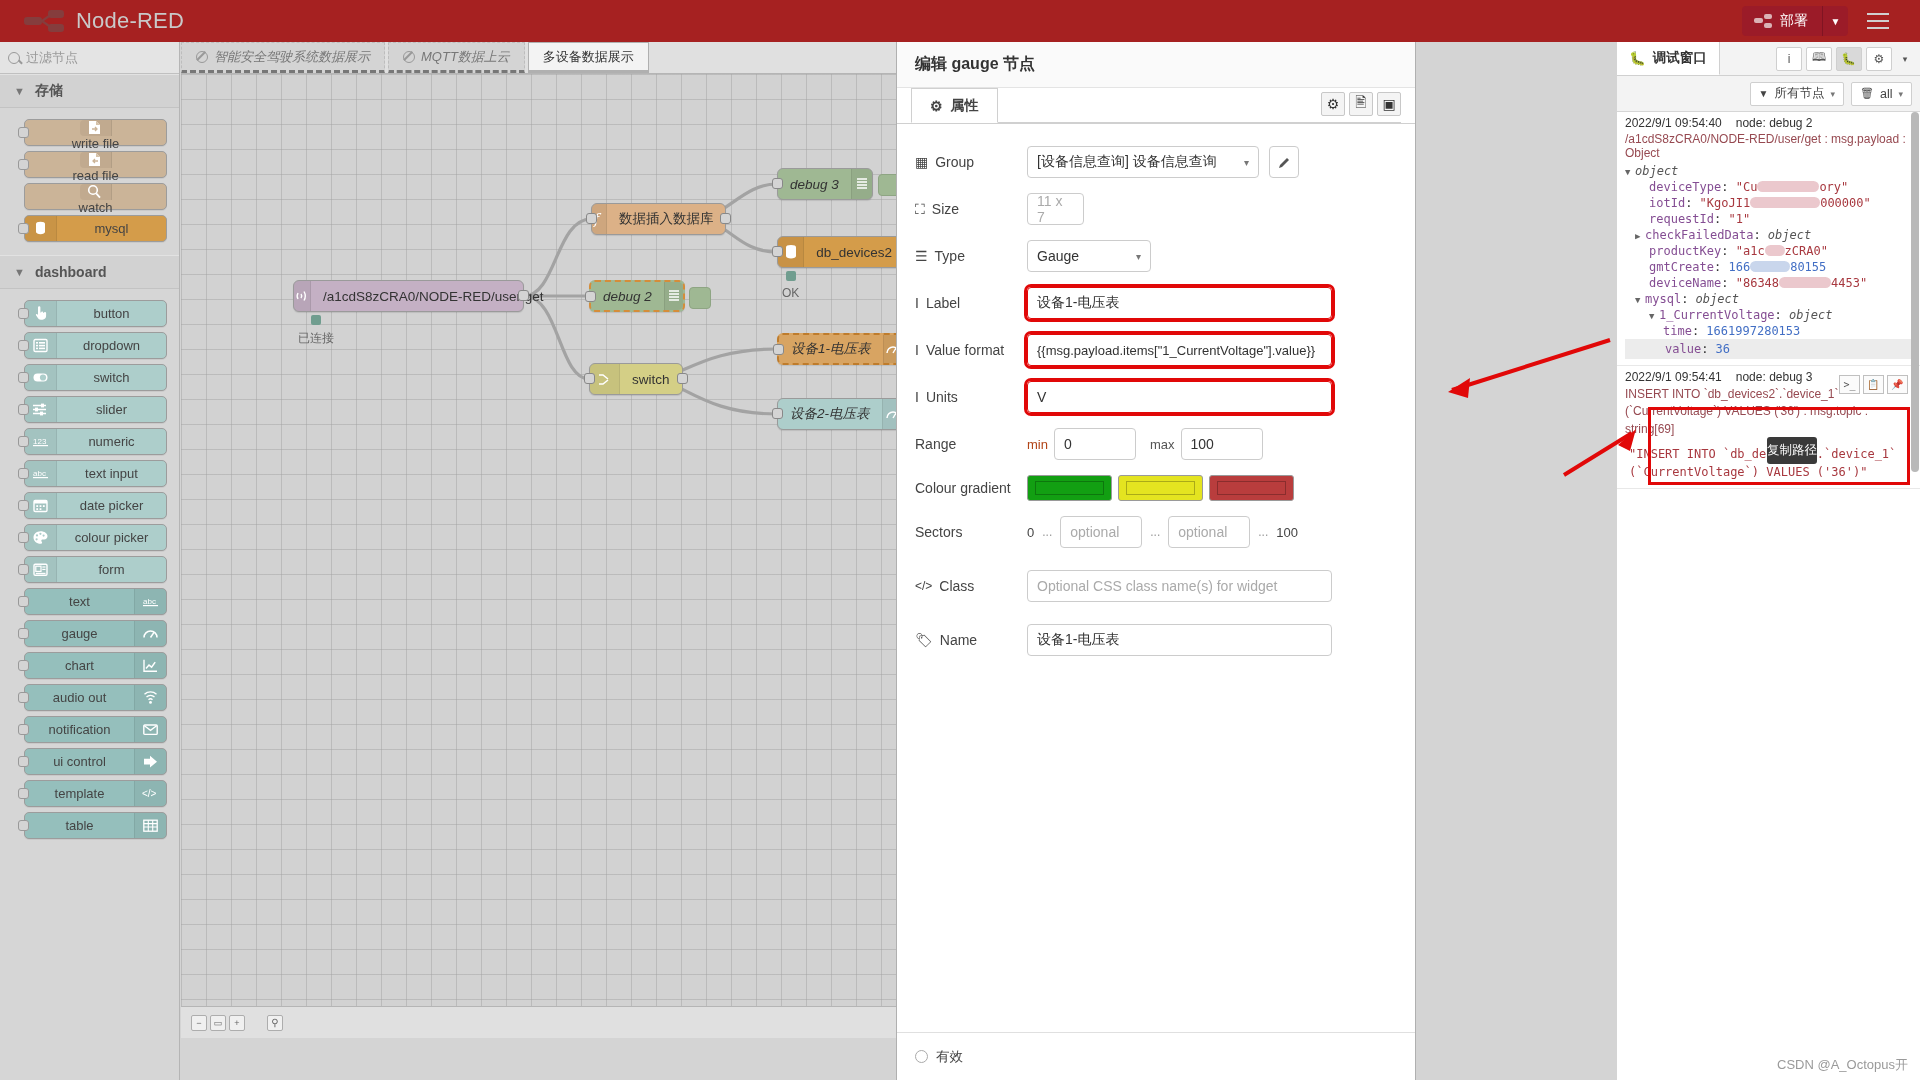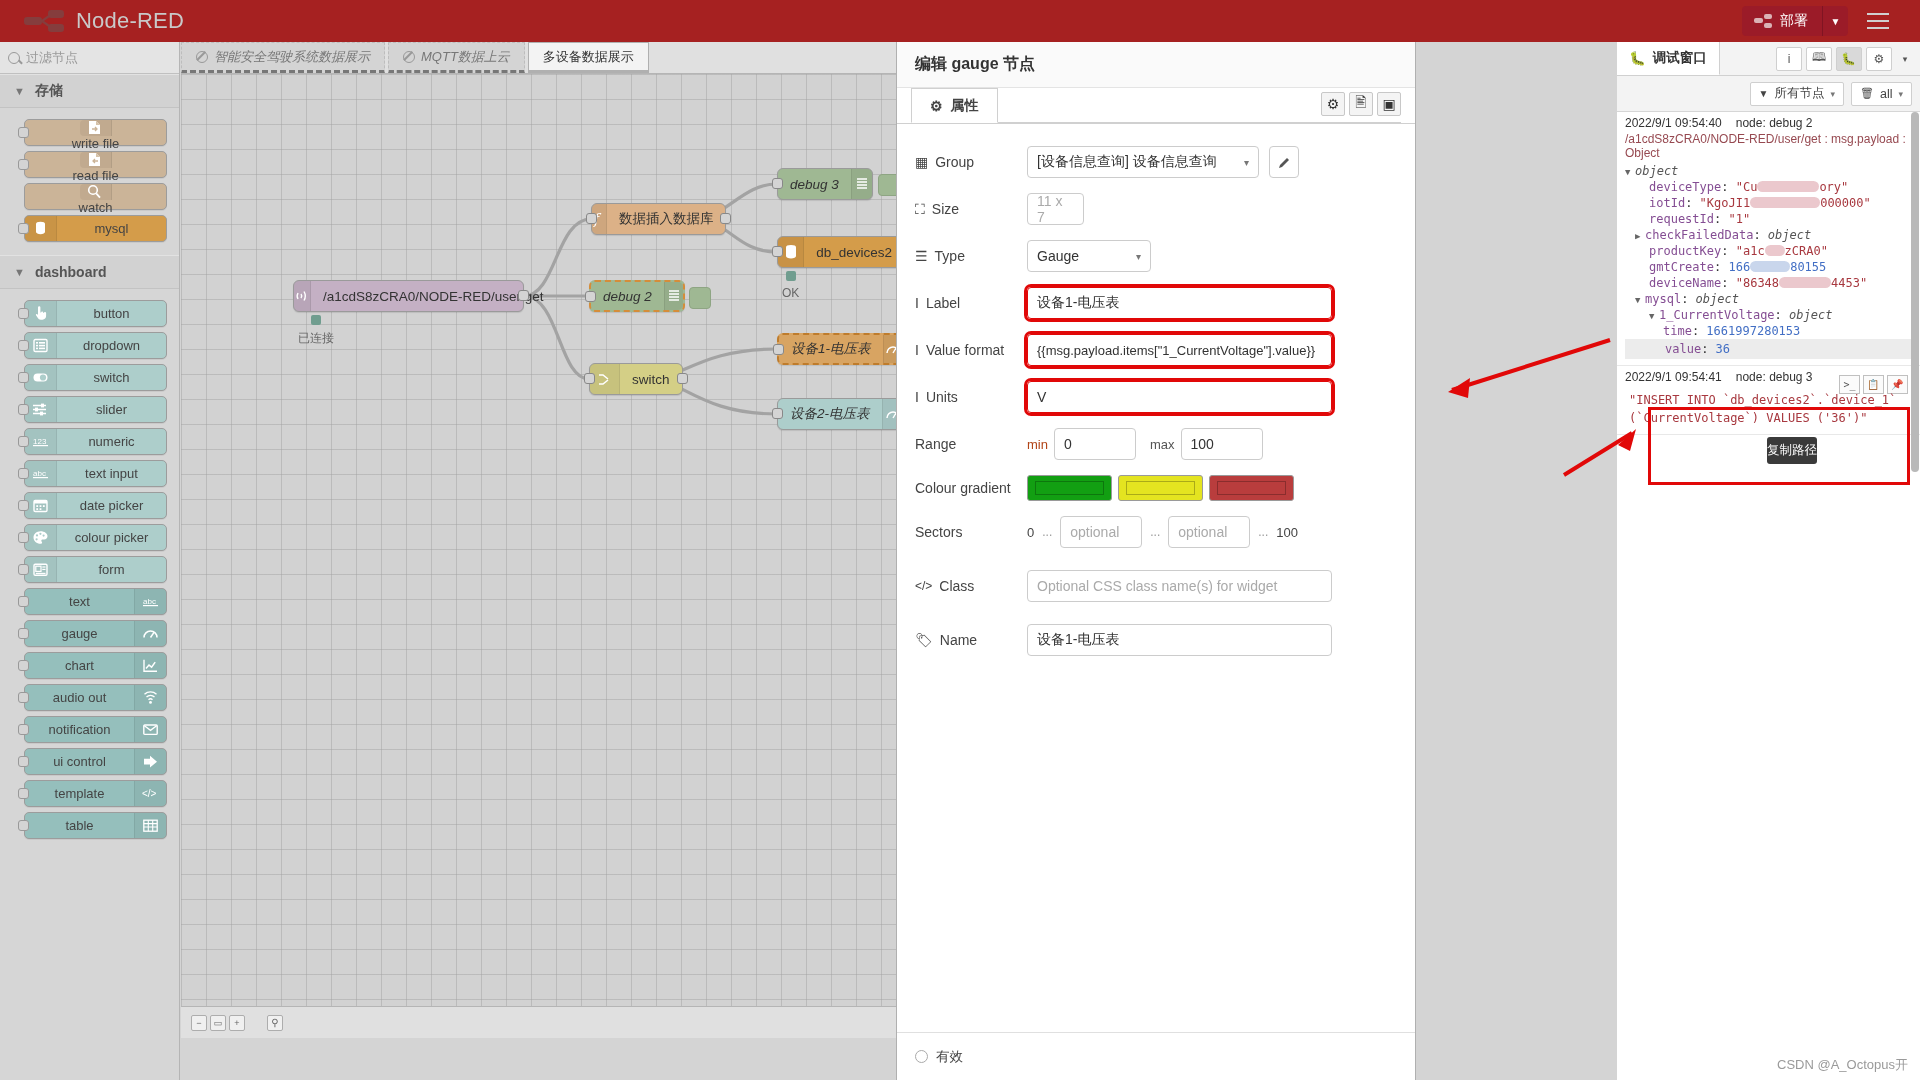--- a/index.html
+++ b/index.html
@@ -935,20 +935,21 @@
         <div class="minibtn">📋</div>
         <div class="minibtn">📌</div>
       </div>
     </div>
 
     <div class="dmsg">
       <div class="dmeta">
         <span>2022/9/1 09:54:41</span>
         <span>node: debug 3</span>
       </div>
+      <div class="dtopic" style="white-space:normal;line-height:1.45;">INSERT INTO `db_devices2`.`device_1` (`CurrentVoltage`) VALUES ('36') : msg.topic : string[69]</div>
       <div class="drow" style="white-space:normal;line-height:1.5;color:#b7343c;margin-top:6px;padding-left:4px;">"INSERT INTO `db_devices2`.`device_1` (`CurrentVoltage`) VALUES ('36')"</div>
     </div>
 
     <div id="dbg-scrollbar"></div>
 
     <div class="tooltip-dark" style="left:150px; top:325px;">复制路径</div>
   </div>
 
   <div id="watermark">CSDN @A_Octopus开</div>
 </div>

